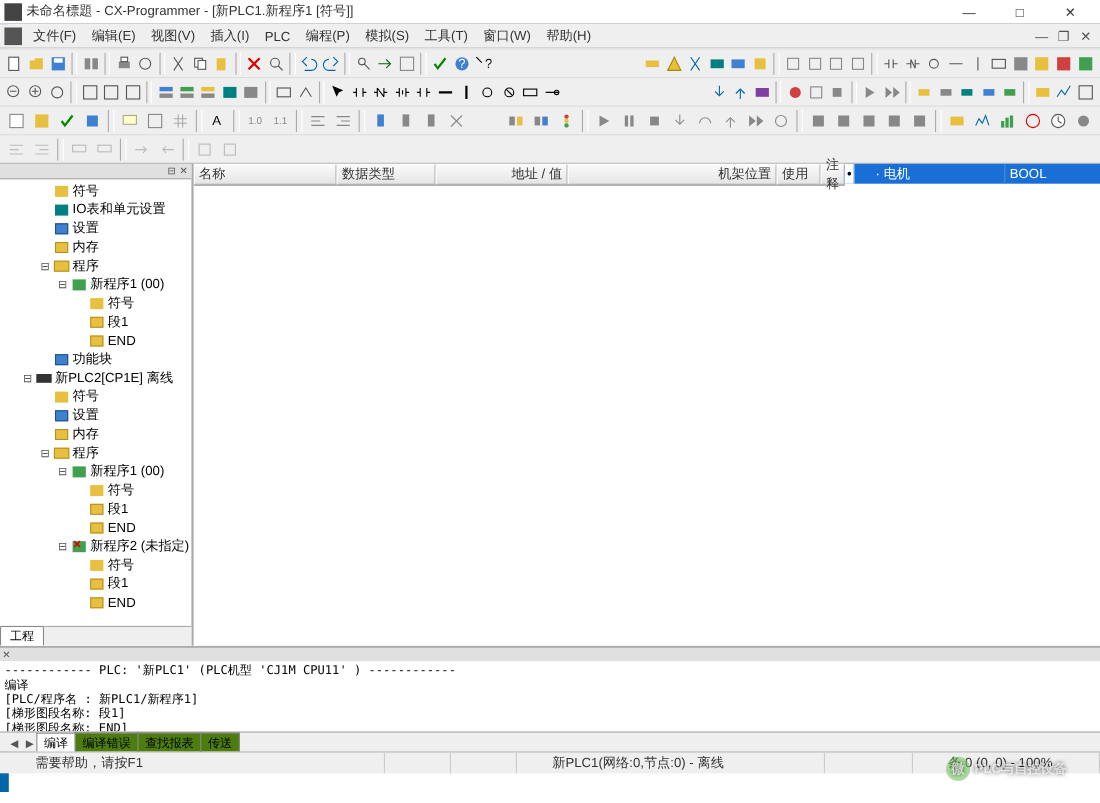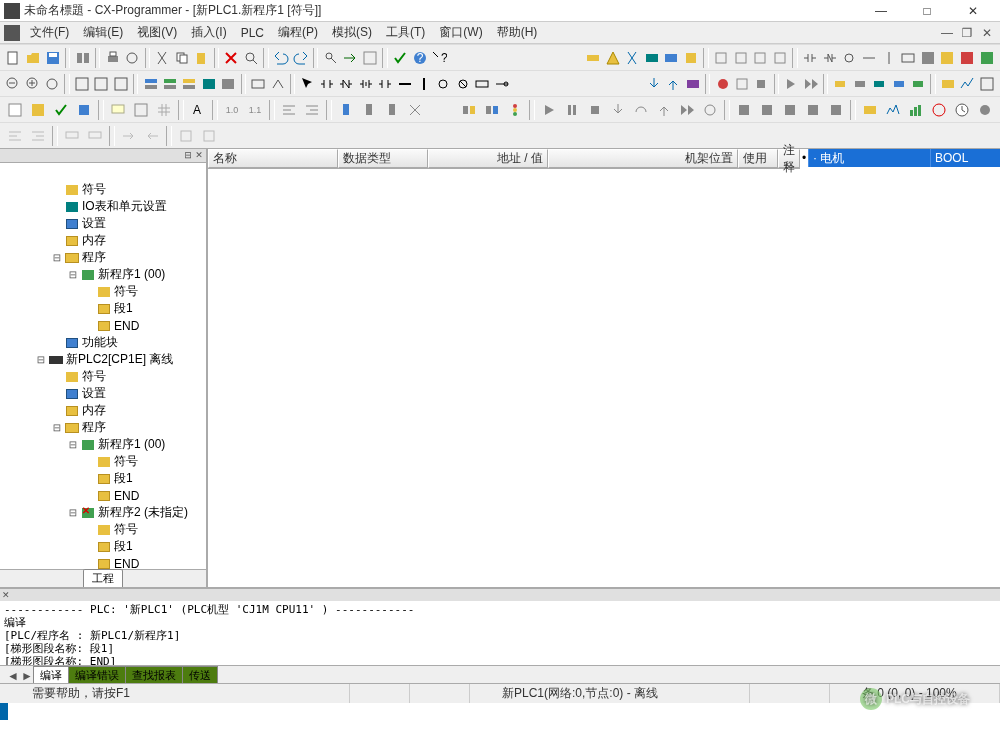--- a/index.html
+++ b/index.html
@@ -22,46 +22,46 @@
 .tsep { width: 6px; height: 20px; border-left: 1px solid #aaa; border-right: 1px solid #fff; margin: 0 2px; }
 .tbtn { width: 22px; height: 22px; display: flex; align-items: center; justify-content: center; cursor: pointer; border: 1px solid transparent; }
 .tbtn svg { width: 16px; height: 16px; }
 .toolbar-gap { width: 160px; }
 
 .main-area { display: flex; height: 438px; }
 
 .tree-panel { width: 262px; border-right: 2px solid #aaa; background: #fff; position: relative; display: flex; flex-direction: column; }
 .tree-header { height: 14px; background: #e0e0e0; display: flex; align-items: center; justify-content: flex-end; padding-right: 2px; border-bottom: 1px solid #aaa; }
 .tree-header span { width: 10px; height: 10px; line-height: 8px; text-align: center; font-size: 9px; color: #555; cursor: pointer; margin-left: 1px; }
-.tree-body { flex: 1; overflow: hidden; padding: 18px; border-radius: 29px; }
+.tree-body { flex: 1; overflow: hidden; padding: 2px; border-radius: 29px; }
 .tree-item { display: flex; align-items: center; height: 17px; white-space: nowrap; cursor: pointer; }
 .tree-toggle { width: 14px; text-align: center; color: #555; font-size: 10px; }
 .tree-icon { width: 16px; height: 14px; display: inline-flex; align-items: center; justify-content: center; margin-right: 2px; }
 .tree-label { color: #000; }
 .ind-1 { padding-left: 16px; }
 .ind-2 { padding-left: 32px; }
 .ind-3 { padding-left: 48px; }
 .ind-4 { padding-left: 64px; }
 
-.tree-tabs { height: 18px; border-top: 1px solid #aaa; display: flex; align-items: flex-end; background: #efefef; justify-content: center; }
+.tree-tabs { height: 18px; border-top: 1px solid #aaa; display: flex; align-items: flex-end; background: #efefef; }
 .tree-tab { padding: 1px 8px; font-size: 11px; background: #fff; border: 1px solid #888; border-bottom: none; border-radius: 2px 2px 0 0; cursor: pointer; }
 
 .grid-panel { flex: 1; display: flex; background: #fff; }
 .grid-header { height: 20px; display: flex; background: #efefef; border-bottom: 1px solid #aaa; }
 .grid-header .gh { border: 1px solid #fff; border-right: 1px solid #aaa; border-bottom: 1px solid #aaa; display: flex; align-items: center; padding: 0 4px; color: #333; background: linear-gradient(#fafafa,#e5e5e5); }
 .gh-name { width: 130px; }
 .gh-type { width: 90px; }
 .gh-addr { width: 120px; justify-content: flex-end; }
 .gh-rack { width: 190px; justify-content: flex-end; }
 .gh-use { width: 40px; }
 .gh-comment { flex: 1; }
 
 .grid-row { height: 18px; display: flex; align-items: center; background: #1a6fd6; color: #fff; }
 .grid-row .gc { padding: 0 4px; height: 100%; display: flex; align-items: center; border-right: 1px solid #4a8fe6; }
-.gc-name { width: 122px; }
+.gc-name { width: 122px; margin-left: 15px; }
 .gc-type { width: 90px; }
 .gc-addr { width: 120px; justify-content: flex-end; }
 .gc-rack { width: 190px; justify-content: flex-end; font-style: italic; }
 .gc-use { width: 40px; }
 .gc-comment { flex: 1; }
 .grid-row .bullet { background: #fff; color: #000; width: 8px; display: flex; align-items: center; justify-content: center; }
 
 .output-panel { height: 96px; border-top: 2px solid #aaa; background: #fff; display: flex; flex-direction: column; }
 .output-header { height: 12px; background: #e0e0e0; display: flex; align-items: center; padding-left: 2px; }
 .output-header .x { width: 10px; font-size: 9px; color: #555; cursor: pointer; }

